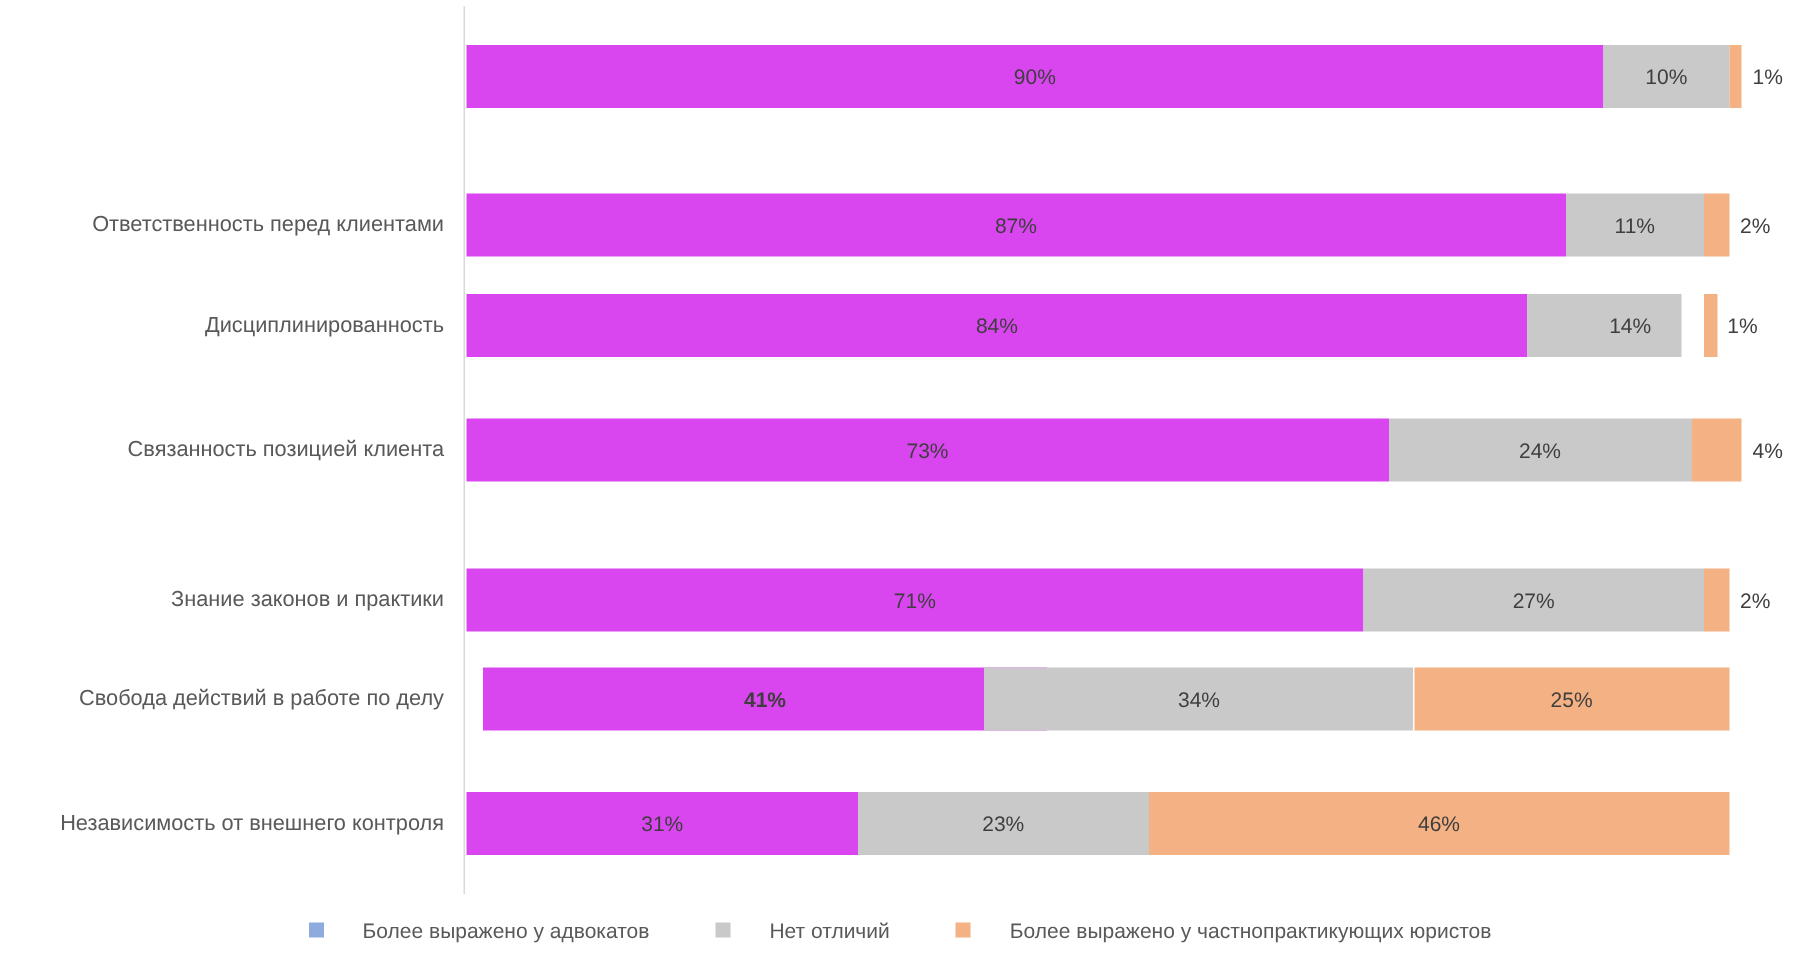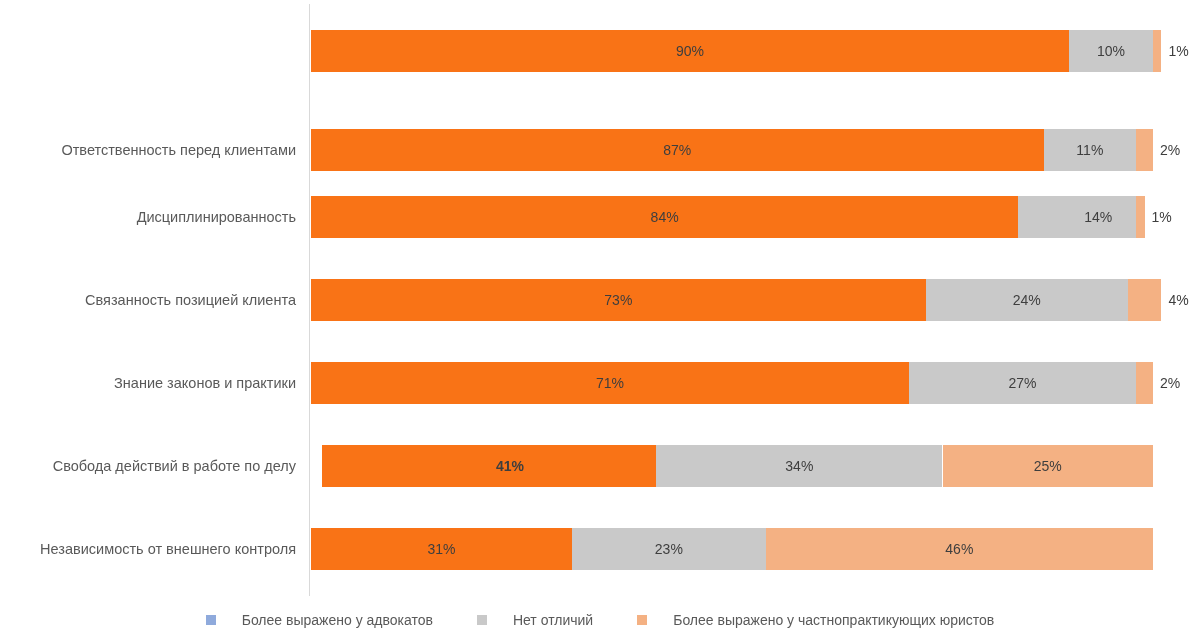--- a/index.html
+++ b/index.html
@@ -62,21 +62,21 @@
     height: 42px;
   }
   .seg {
     position: absolute;
     top: 0px;
     height: 42px;
     display: flex;
     align-items: center;
     justify-content: center;
   }
-  .seg-blue   { background: #f97316; justify-content: center; }
+  .seg-blue   { background: #d946ef; justify-content: center; }
   .seg-gray   { background: #C9C9C9; }
   .seg-orange { background: #F4B183; }
 
   .seg-label {
     font-size: 14px;
     color: #3E3E3E;
     white-space: nowrap;
     pointer-events: none;
   }
   
@@ -152,21 +152,21 @@
             <span class="seg-label outside">2%</span>
           </div>
         </div>
       </div>
       <div class="bar-row" style="top: 196px;">
         <div class="cat-label">Дисциплинированность</div>
         <div class="bar-track">
           <div class="seg seg-blue" title="Более выражено у адвокатов: 84%" style="left: 0px; width: 707.28px;">
             <span class="seg-label">84%</span>
           </div>
-          <div class="seg seg-gray" title="Нет отличий: 14%" style="left: 707.28px; width: 126px; padding-left: 34px;">
+          <div class="seg seg-gray" title="Нет отличий: 14%" style="left: 707.28px; width: 103px; padding-left: 34px;">
             <span class="seg-label">14%</span>
           </div>
           <div class="seg seg-orange" title="Более выражено у частнопрактикующих юристов: 1%" style="left: 825.16px; width: 8.42px;">
             <span class="seg-label outside">1%</span>
           </div>
         </div>
       </div>
       <div class="bar-row" style="top: 279px; border-radius: 16px;">
         <div class="cat-label">Связанность позицией клиента</div>
         <div class="bar-track">
@@ -174,21 +174,21 @@
             <span class="seg-label">73%</span>
           </div>
           <div class="seg seg-gray" title="Нет отличий: 24%" style="left: 614.66px; width: 202.08px;">
             <span class="seg-label">24%</span>
           </div>
           <div class="seg seg-orange" title="Более выражено у частнопрактикующих юристов: 4%" style="left: 816.74px; width: 33.68px;">
             <span class="seg-label outside">4%</span>
           </div>
         </div>
       </div>
-      <div class="bar-row" style="top: 362px; padding-left: 44px;">
+      <div class="bar-row" style="top: 379px; padding-left: 44px;">
         <div class="cat-label">Знание законов и практики</div>
         <div class="bar-track">
           <div class="seg seg-blue" title="Более выражено у адвокатов: 71%" style="left: 0px; width: 597.82px;">
             <span class="seg-label">71%</span>
           </div>
           <div class="seg seg-gray" title="Нет отличий: 27%" style="left: 597.82px; width: 227.34px;">
             <span class="seg-label">27%</span>
           </div>
           <div class="seg seg-orange" title="Более выражено у частнопрактикующих юристов: 2%" style="left: 825.16px; width: 16.84px;">
             <span class="seg-label outside">2%</span>

